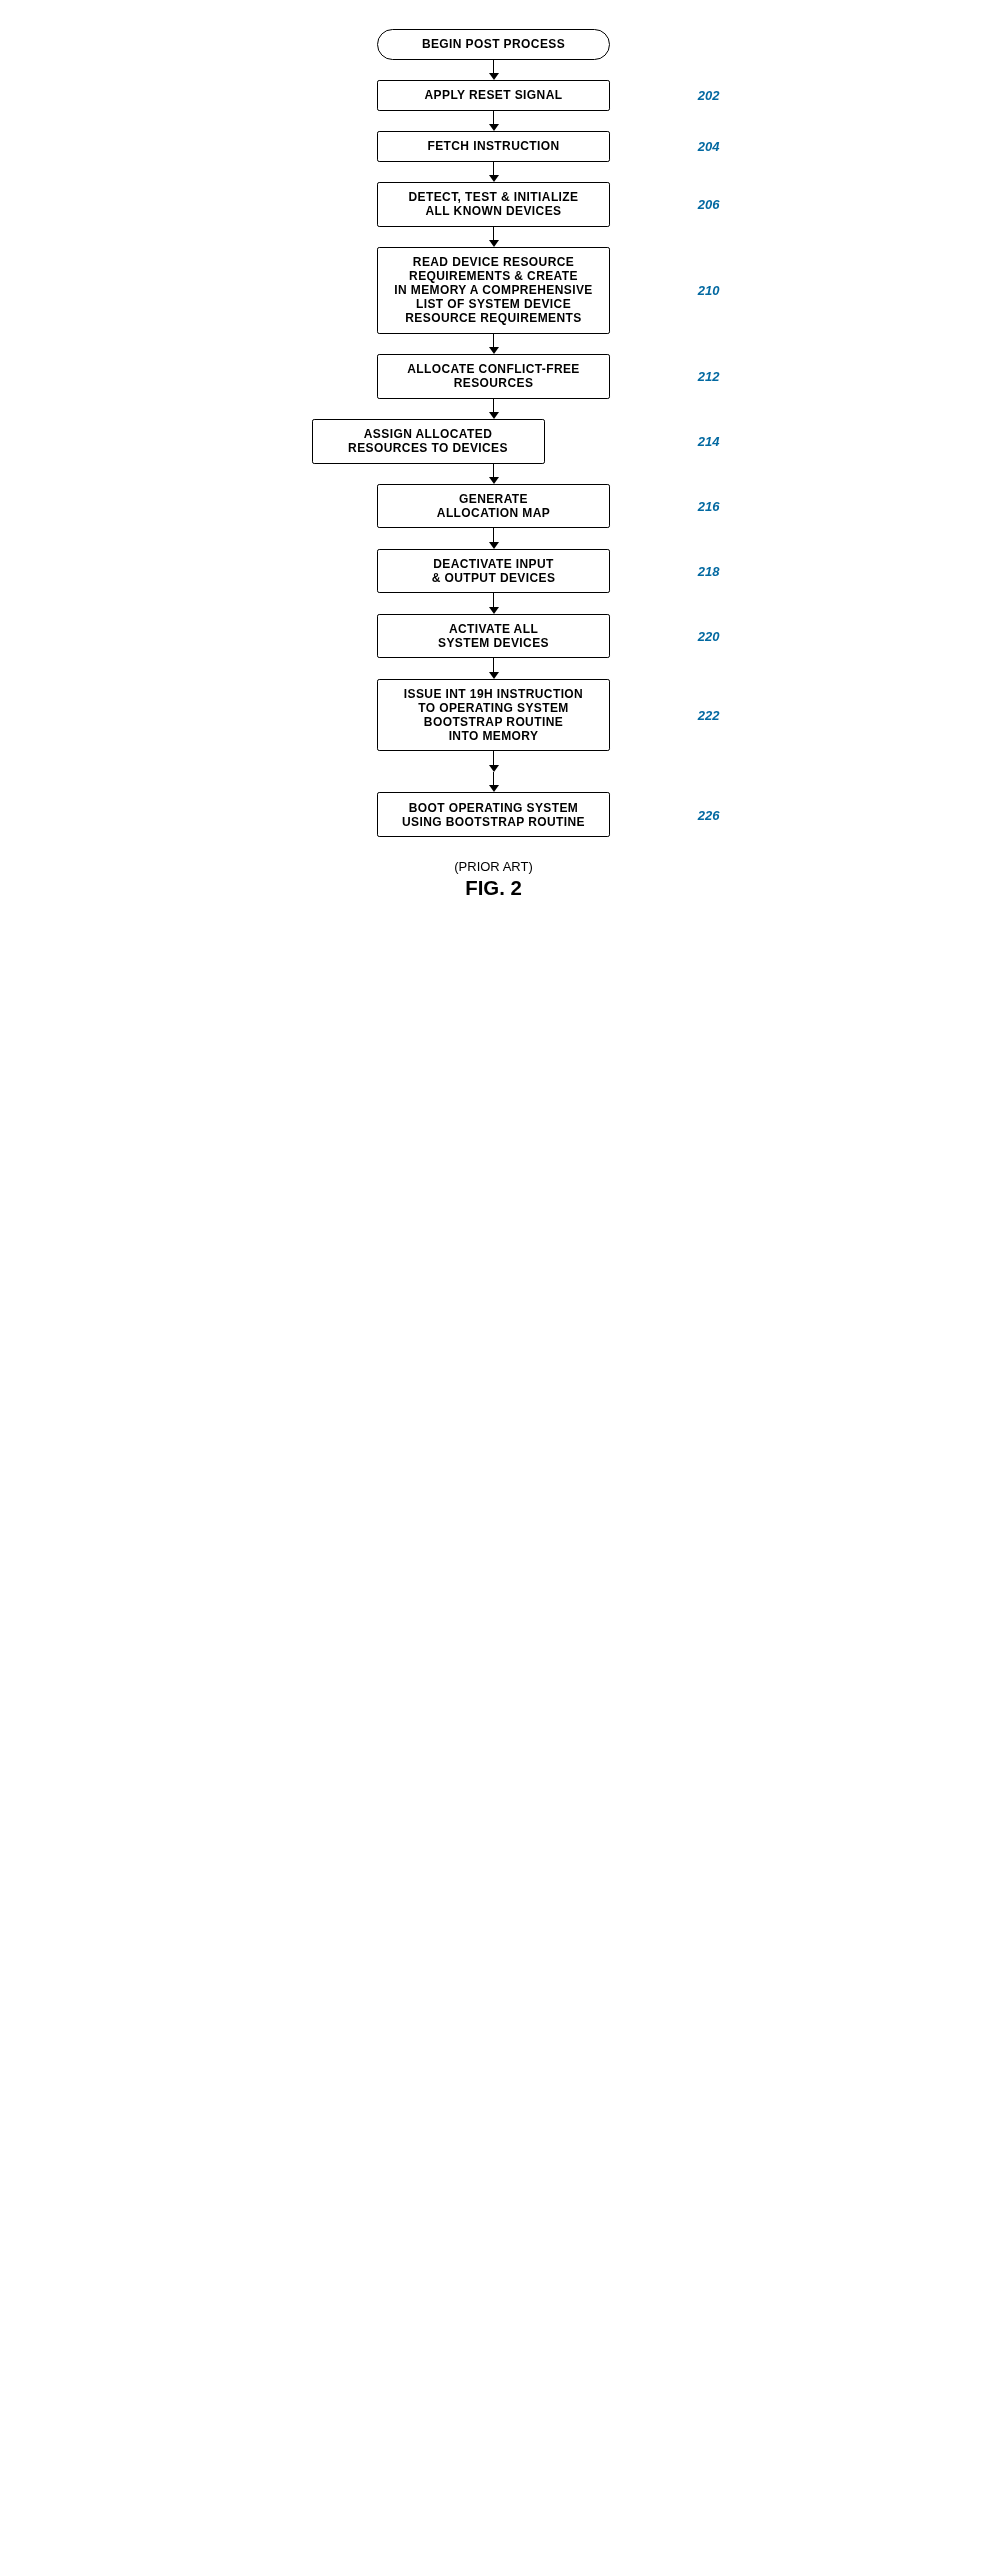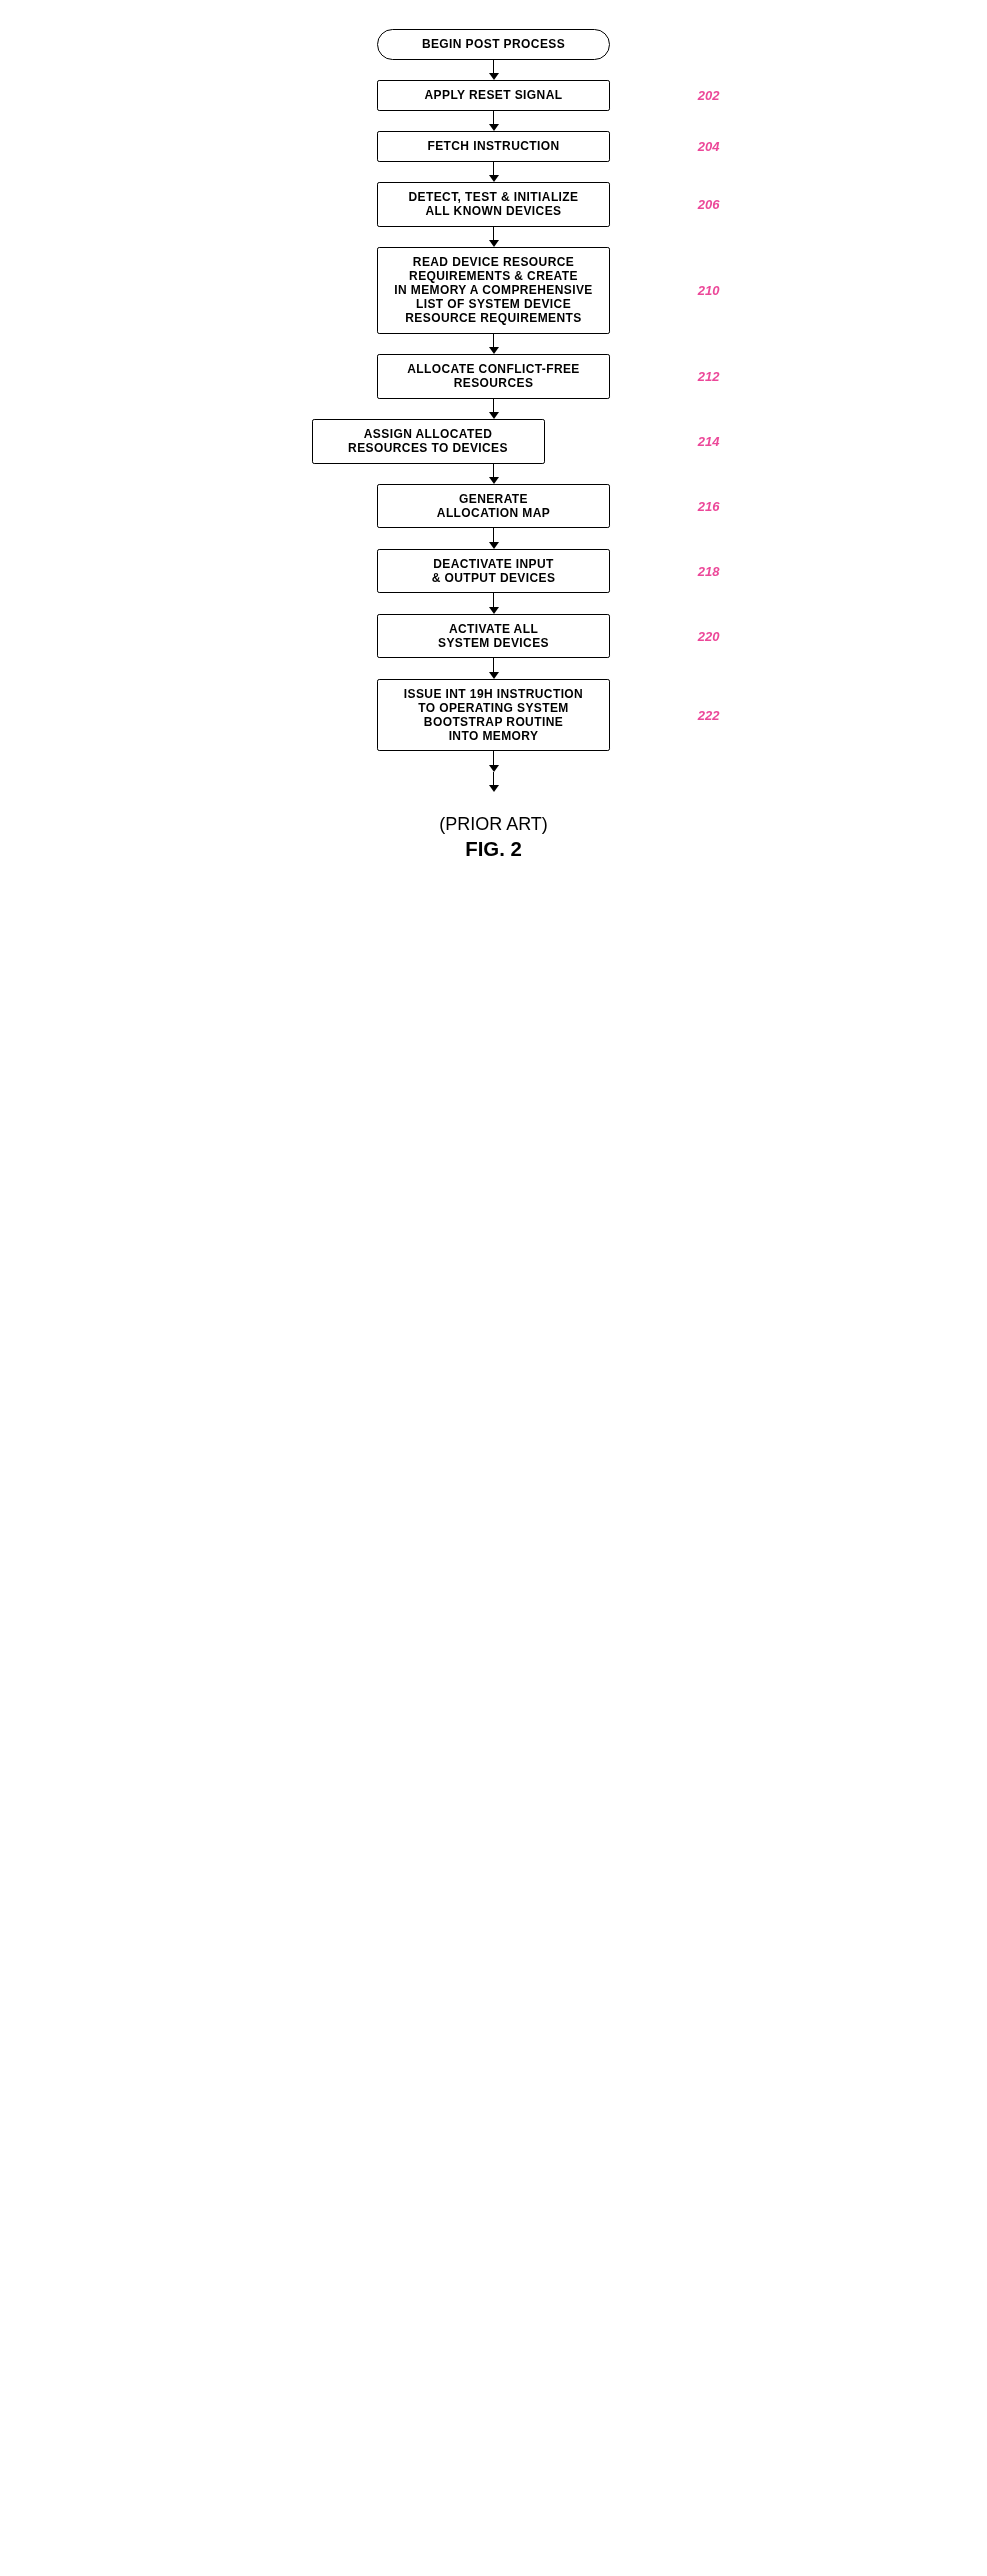--- a/index.html
+++ b/index.html
@@ -51,21 +51,21 @@
     }
     .label {
       position: absolute;
       right: -44px;
       top: 50%;
       transform: translateY(-50%);
       font-family: Arial, Helvetica, sans-serif;
       font-style: italic;
       font-size: 13px;
       font-weight: bold;
-      color: #ec4899;
+      color: #0369a1;
     }
     .arrow {
       display: flex;
       flex-direction: column;
       align-items: center;
       height: 20.4px;
       position: relative;
     }
     .arrow-line {
       width: 1.8px;
@@ -78,21 +78,21 @@
       border-left: 5.1px solid transparent;
       border-right: 5.1px solid transparent;
       border-top: 7.3px solid #000;
     }
     .caption {
       text-align: center;
       margin-top: 22px;
     }
     .caption-prior {
       font-family: Arial, Helvetica, sans-serif;
-      font-size: 18px;
+      font-size: 13px;
       font-weight: normal;
       margin-bottom: 2.9px;
     }
     .caption-fig {
       font-family: Arial Black, Arial, sans-serif;
       font-size: 20.4px;
       font-weight: 900;
     }
   </style>
 </head>
@@ -241,20 +241,27 @@
     <div class="arrow-line"></div>
     <div class="arrow-head"></div>
   </div>
 
 
   <div class="arrow">
     <div class="arrow-line"></div>
     <div class="arrow-head"></div>
   </div>
 
+  <div class="flow-item">
+    <div style="width:100%; display:flex; justify-content:center; position:relative;">
+      <div class="box rect" style="white-space: pre-line;">BOOT OPERATING SYSTEM
+USING BOOTSTRAP ROUTINE</div>
+      <span class="label">226</span>
+    </div>
+  </div>
 
   <div class="caption">
     <div class="caption-prior">(PRIOR ART)</div>
     <div class="caption-fig">FIG. 2</div>
   </div>
 
 </div>
 
 
 </body></html>

